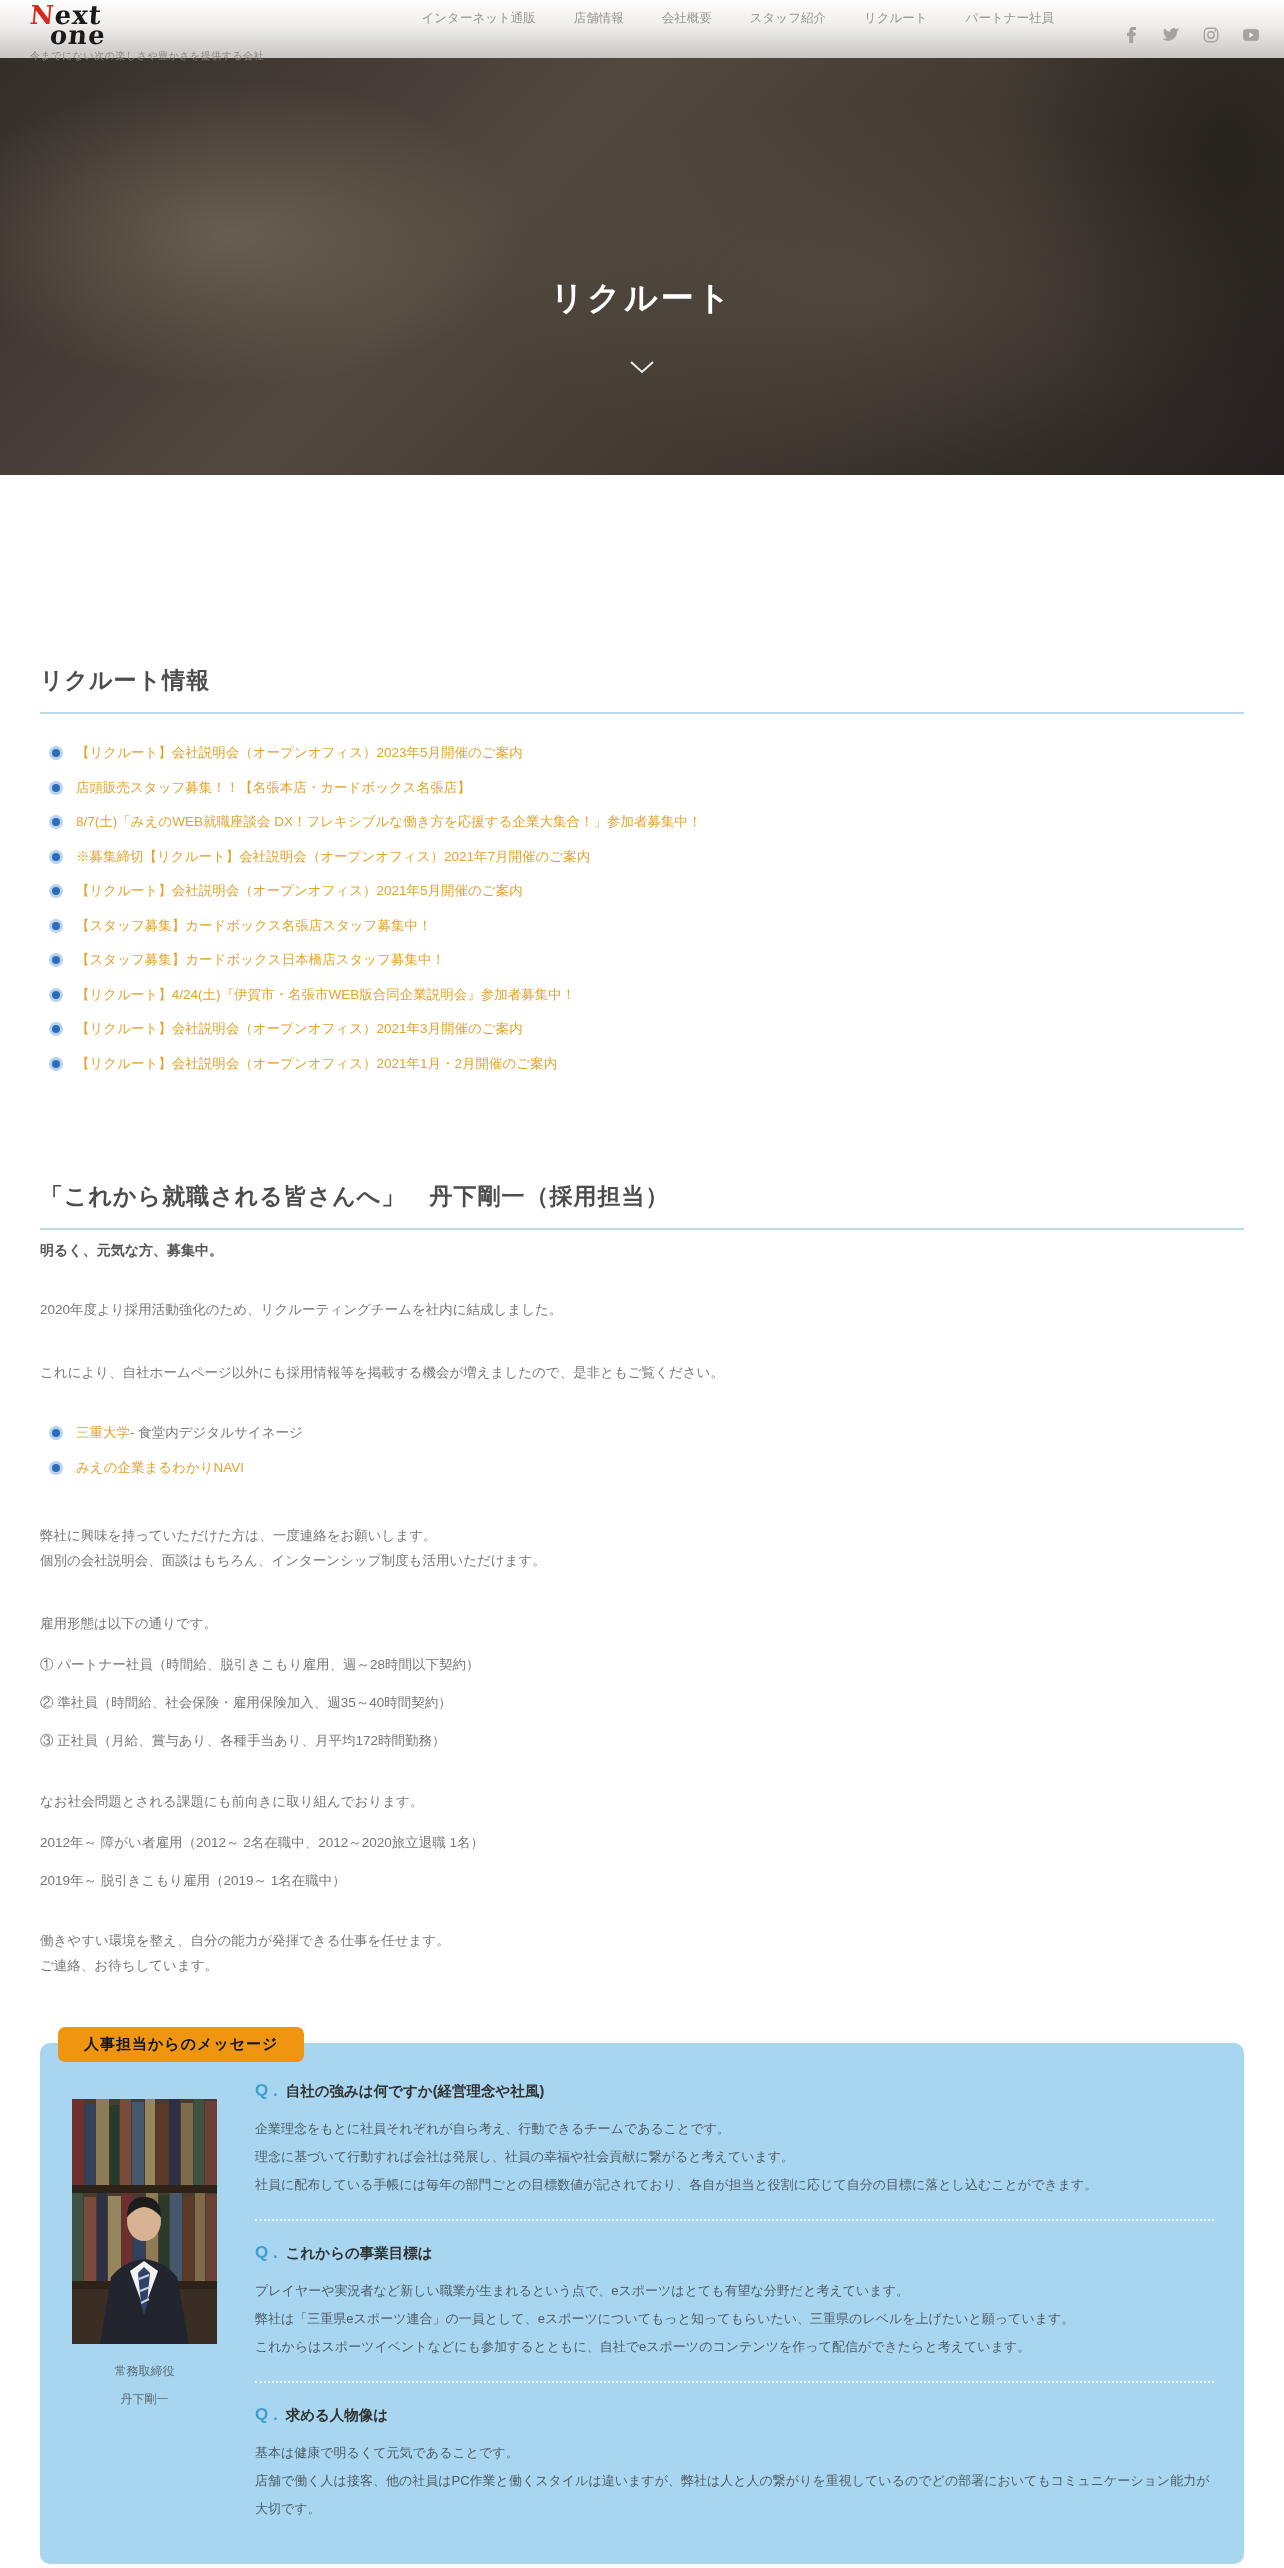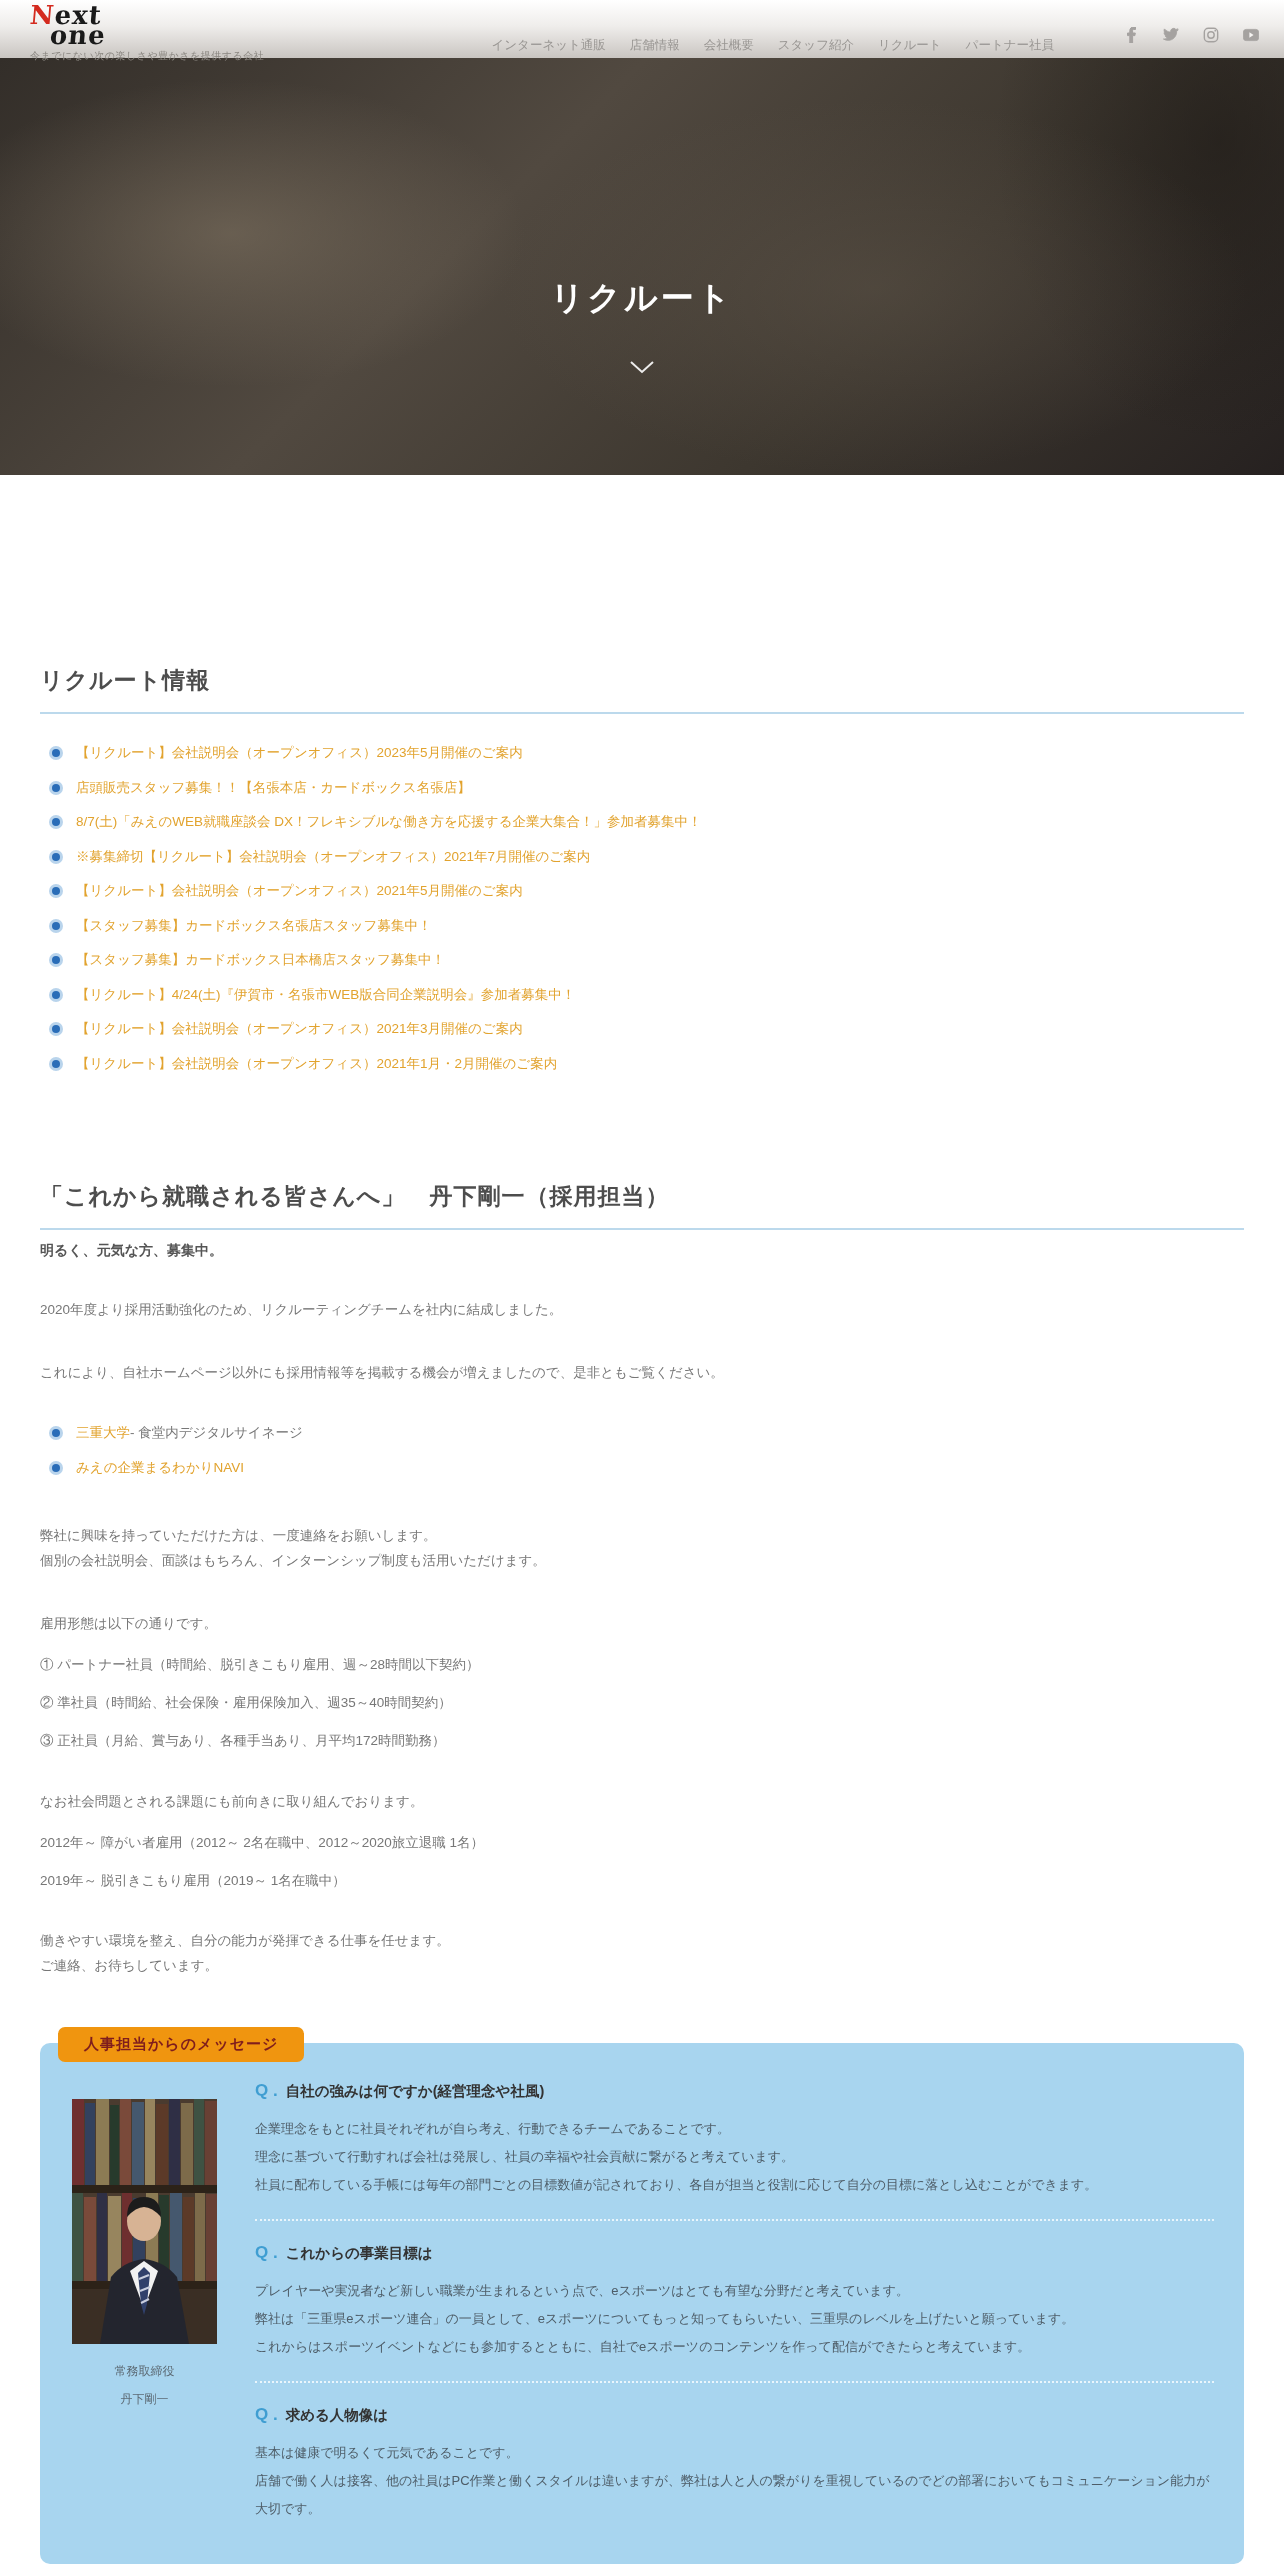--- a/index.html
+++ b/index.html
@@ -38,23 +38,23 @@
   .logo-tagline {
     margin-top: 6px;
     font-size: 10px;
     color: #8a8680;
     letter-spacing: 0.5px;
     white-space: nowrap;
   }
   .main-nav {
     position: absolute;
     right: 230px;
-    top: 37px;
+    top: 10px;
     display: flex;
-    gap: 24px;
+    gap: 38px;
     white-space: nowrap;
     justify-content: center;
   }
   .nav-item { font-size: 12.5px; color: #999693; }
   .social-row {
     position: absolute;
     right: 24px;
     top: 26px;
     display: flex;
     gap: 22px;
@@ -134,21 +134,21 @@
     margin-top: 64px;
     background: #a8d5ef;
     border-radius: 10px;
     padding: 30px 30px 42px 32px;
   }
   .hr-badge {
     position: absolute;
     top: -16px;
     left: 18px;
     background: #f0950f;
-    color: #7f1d1d;
+    color: #0f172a;
     font-size: 15px;
     font-weight: bold;
     letter-spacing: 1px;
     padding: 8px 26px;
     border-radius: 7px;
   }
   .hr-body { display: flex; gap: 38px; }
   .photo-col { flex: 0 0 145px; margin-top: 26px; text-align: center; }
   .photo-frame { width: 145px; height: 245px; display: block; }
   .photo-caption { margin-top: 14px; font-size: 12px; color: #5d6b75; line-height: 2.3; }

